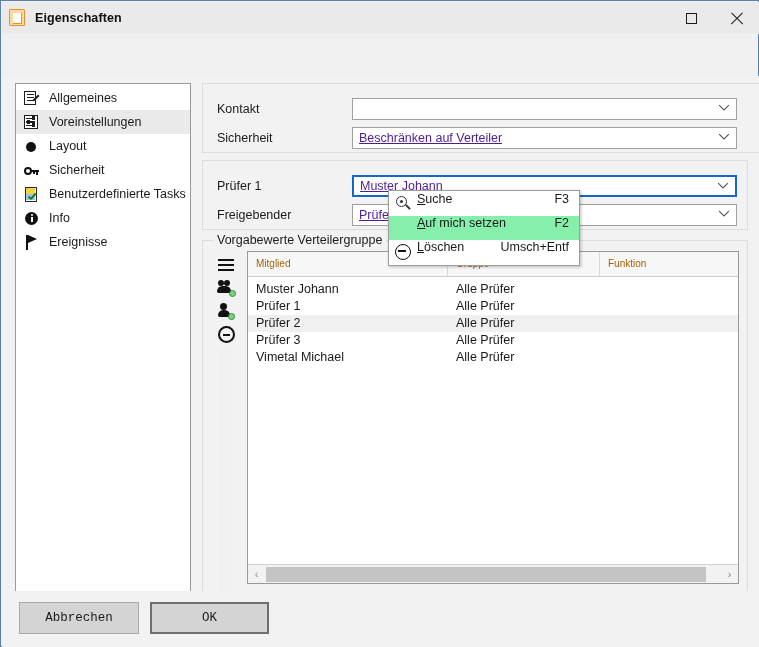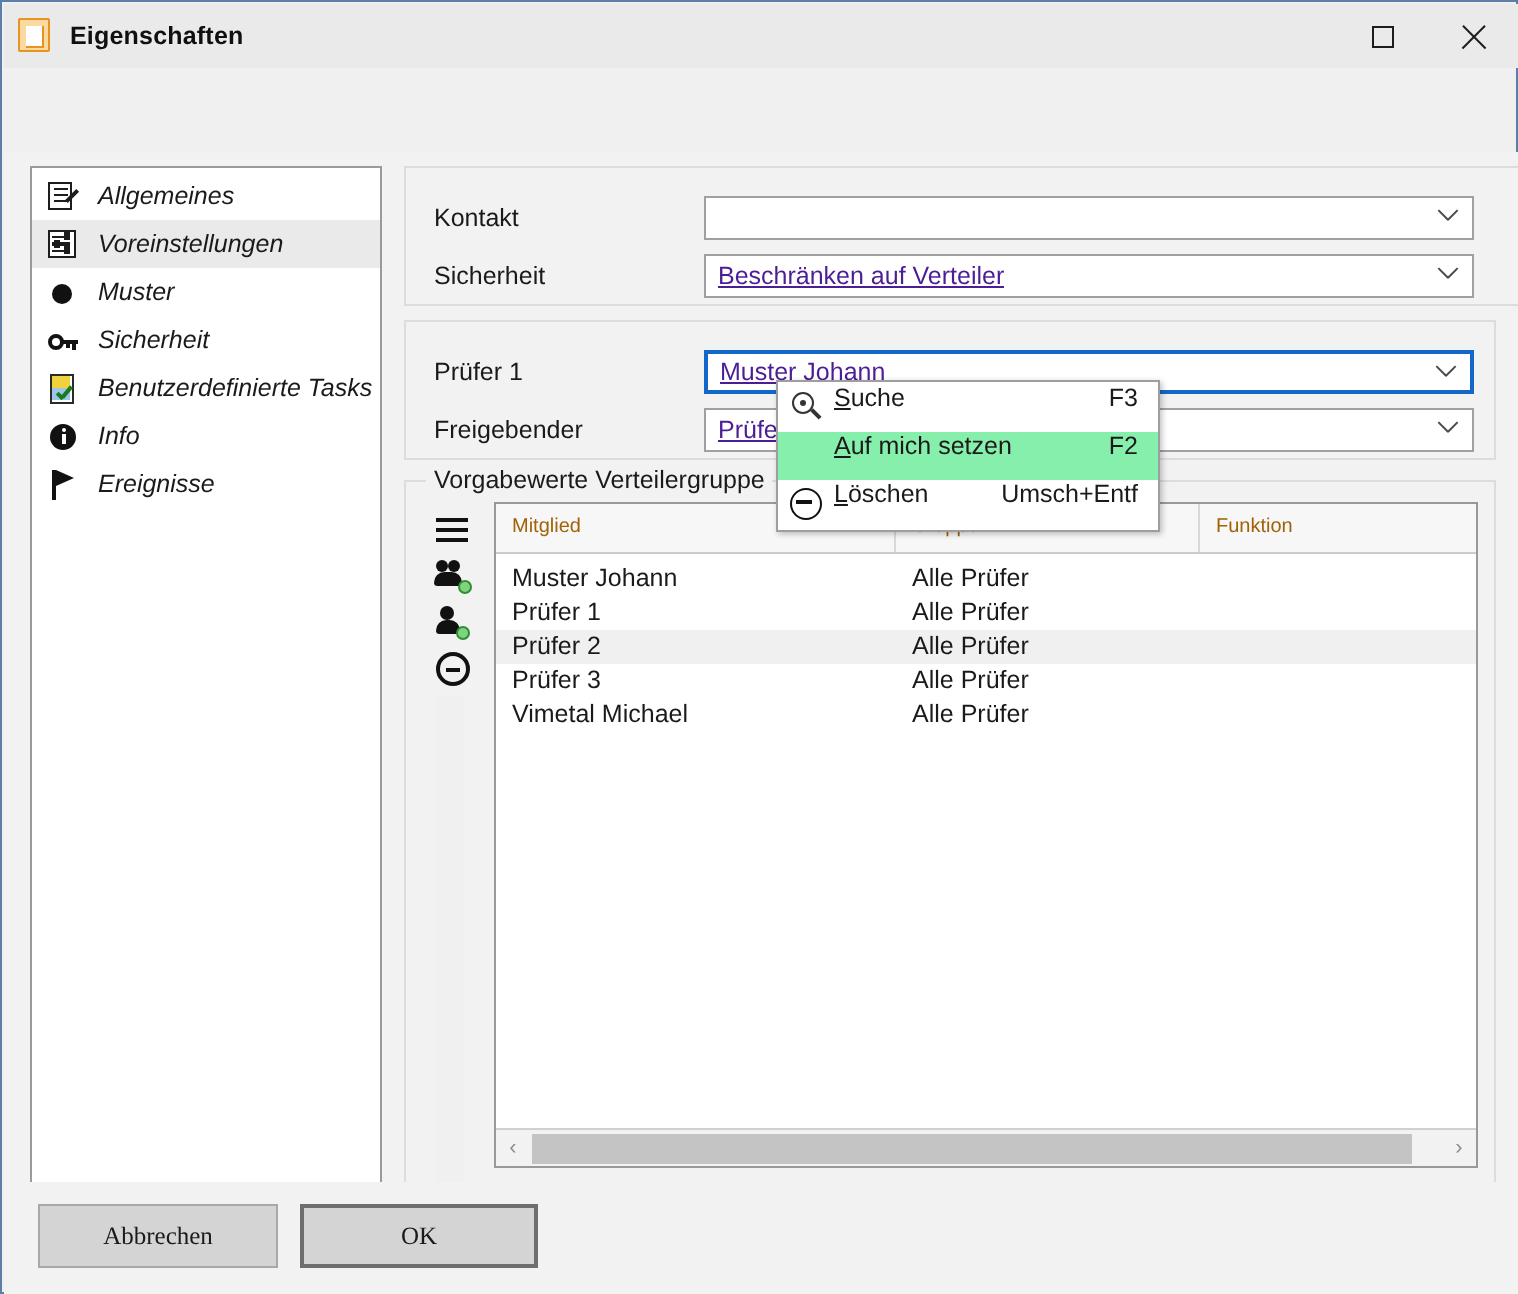--- a/index.html
+++ b/index.html
@@ -181,21 +181,21 @@
   .side-item {
     height: 24px;
     display: flex;
     align-items: center;
     padding-left: 7px;
     cursor: default;
     font-size: 12.5px;
     color: #1a1a1a;
   }
   .side-item.selected { background: #eaeaea; }
-  .side-label { margin-left: 9px; font-style: italic; }
+  .side-label { margin-left: 9px; }
   .side-ico {
     width: 17px; height: 17px;
     position: relative;
     flex: 0 0 17px;
   }
   
   .ico-general .box {
     position:absolute; left:1px; top:1px; width:12px; height:14px;
     border:1.5px solid #1d1d1d; box-sizing:border-box; background:#fff;
   }
@@ -470,21 +470,21 @@
     left: 1px; top: 590px;
     width: 757px; height: 56px;
     background: #f2f2f2;
   }
   .btn {
     position: absolute;
     height: 32px;
     background: #d4d4d4;
     border: 1px solid #a8a8a8;
     box-sizing: border-box;
-    font-family: Liberation Serif, serif;
+    font-family: Liberation Mono, monospace;
     font-size: 12.5px;
     color: #1a1a1a;
     display: flex;
     align-items: center;
     justify-content: center;
     cursor: default;
   }
   .btn-cancel { left: 17px; top: 11px; width: 120px; }
   .btn-ok { left: 148px; top: 11px; width: 119px; border: 2px solid #6e6e6e; }
 
@@ -586,21 +586,21 @@
             <div class="k2"></div>
             <div class="k3"></div>
         </div>
         <span class="side-label">Voreinstellungen</span>
       </div>
 
       <div class="side-item">
         <div class="side-ico ico-dot">
             <div class="c"></div>
           </div>
-        <span class="side-label">Muster</span>
+        <span class="side-label">Layout</span>
       </div>
 
       <div class="side-item">
         <div class="side-ico ico-key">
           <div class="head"></div>
             <div class="shaft"></div>
             <div class="t1"></div>
             <div class="t2"></div>
         </div>
         <span class="side-label">Sicherheit</span>

